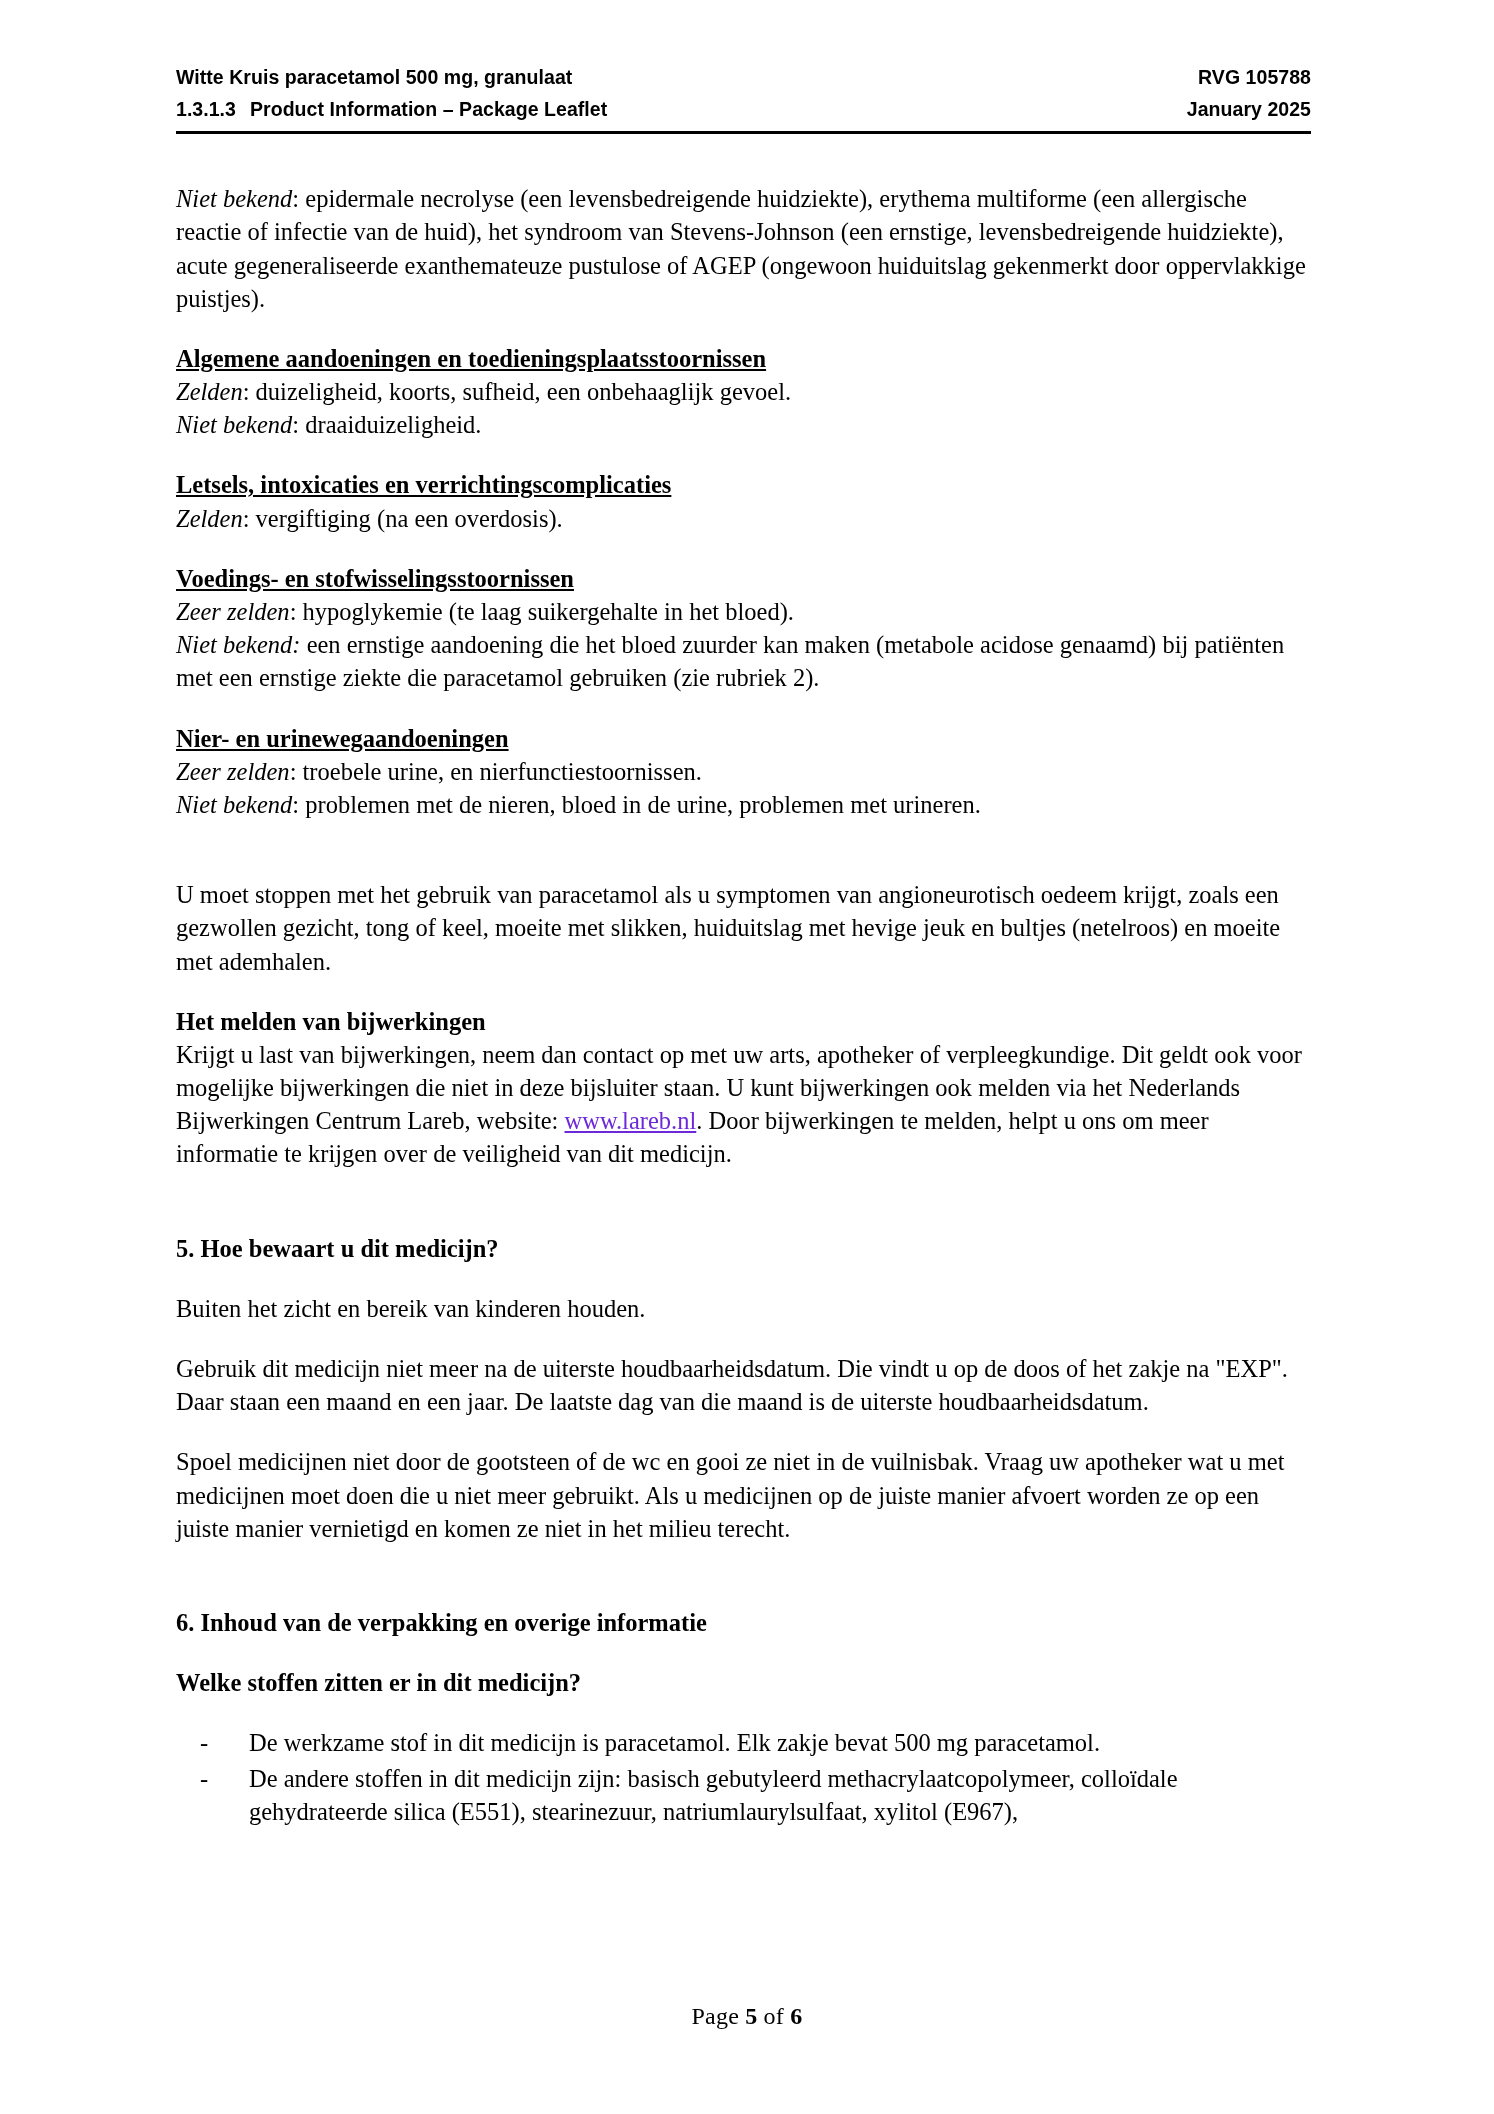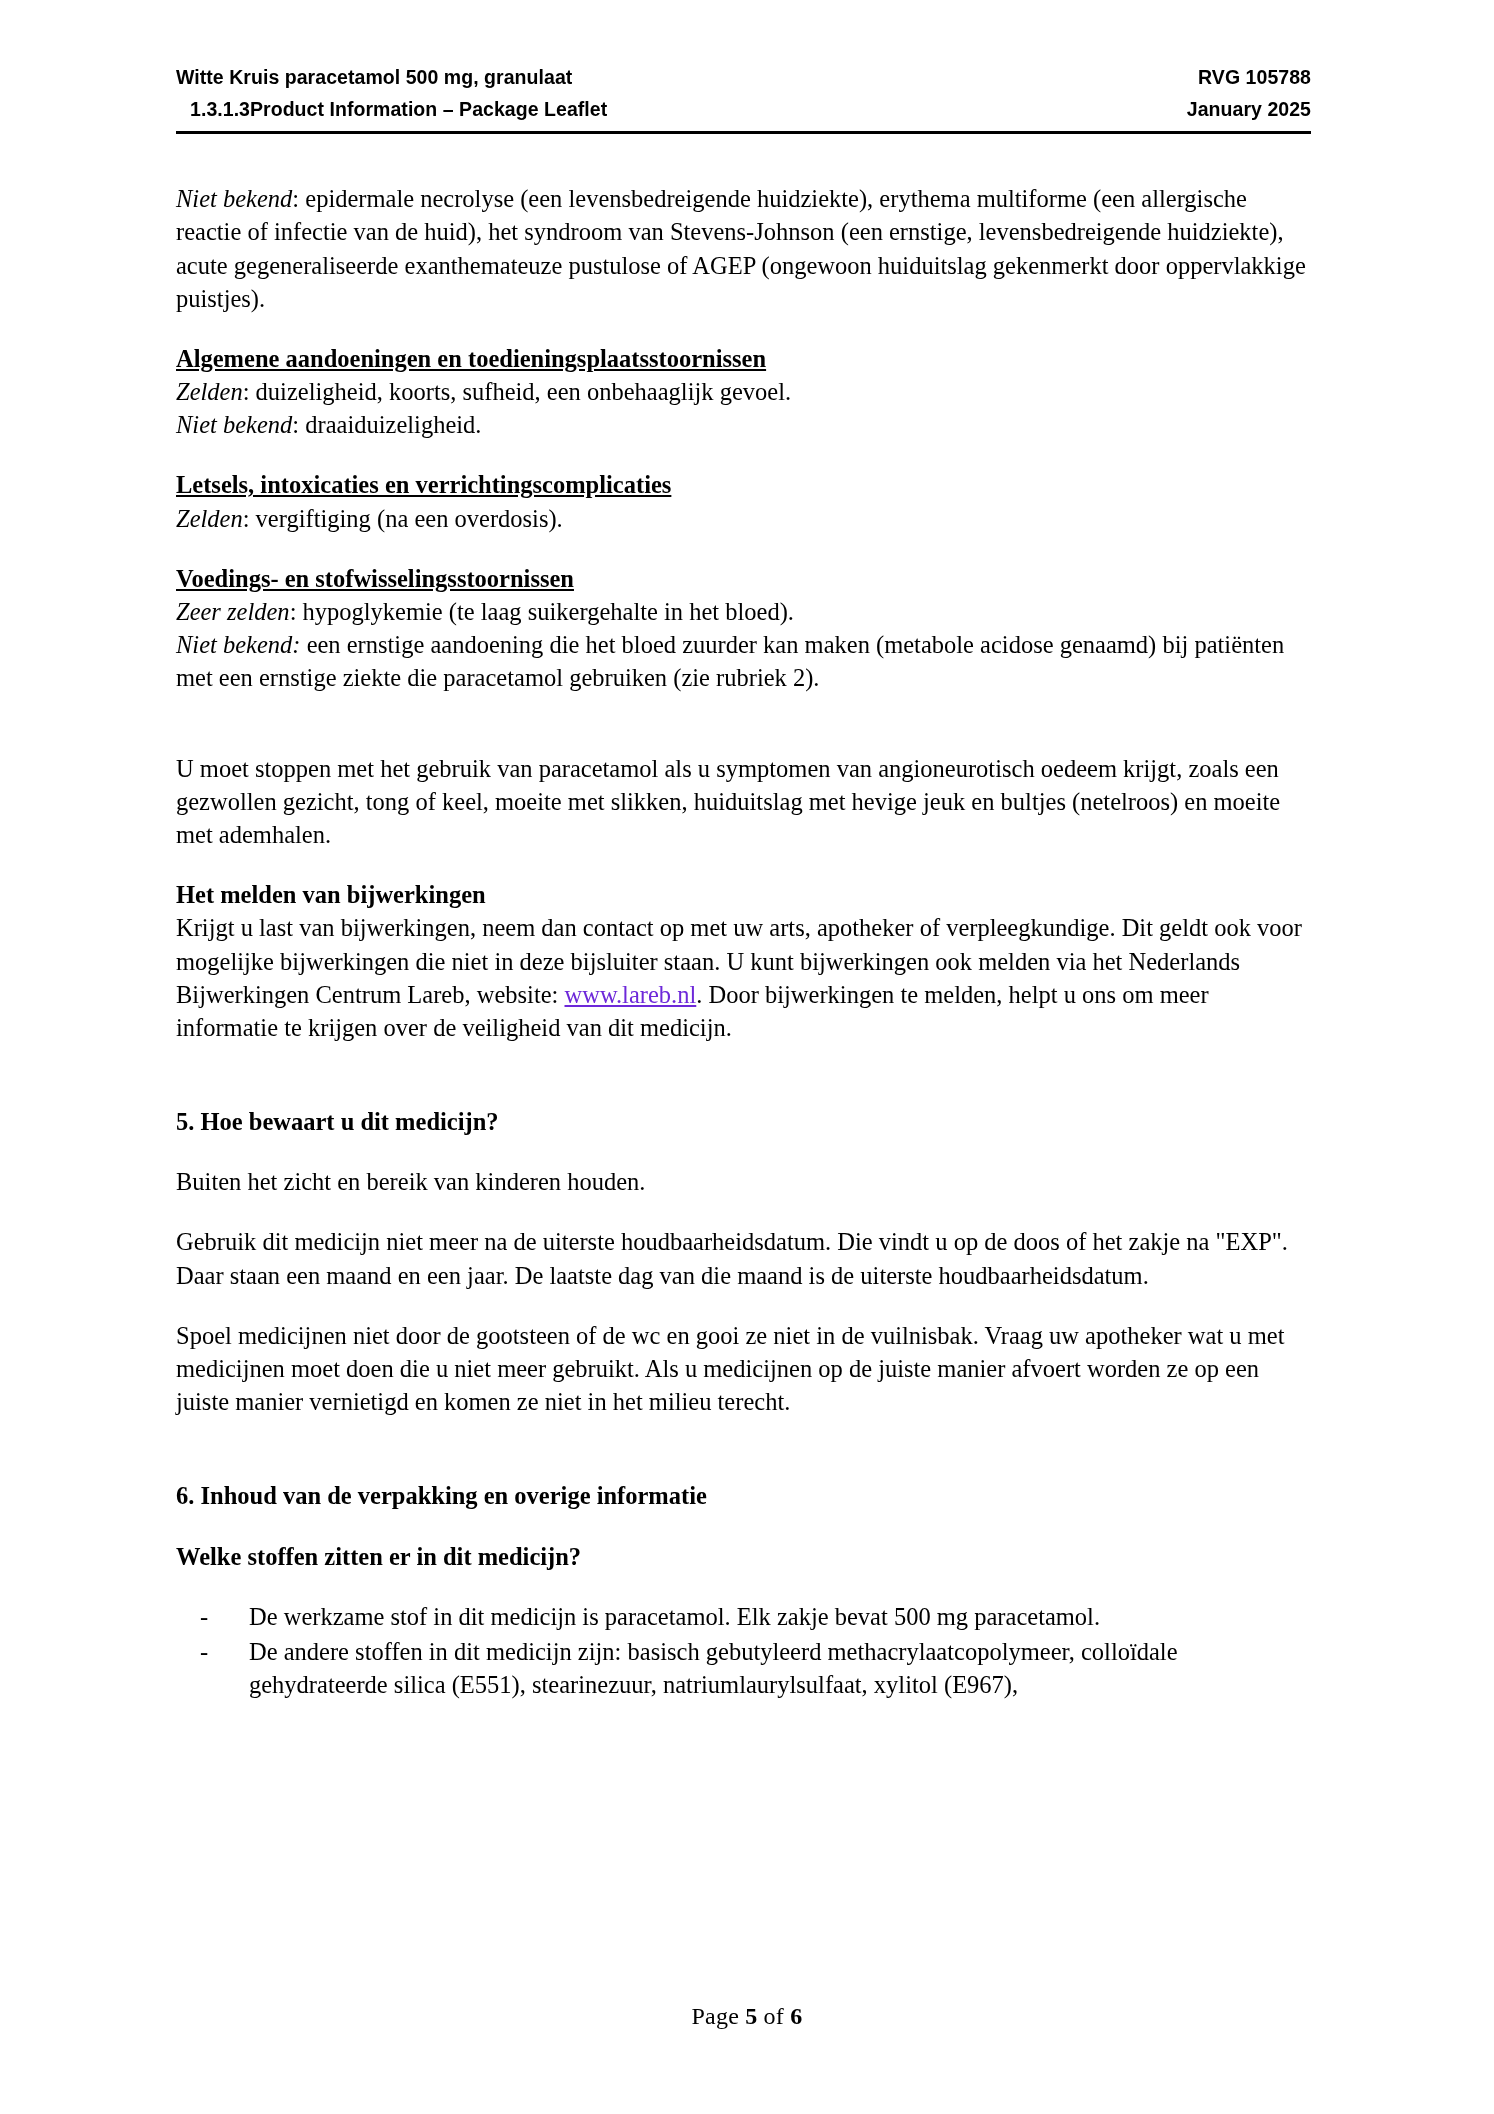--- a/index.html
+++ b/index.html
@@ -36,21 +36,21 @@
   }
   .doc-header .hrow {
     display: flex;
     justify-content: space-between;
     align-items: baseline;
     line-height: 1.62;
     white-space: pre;
   }
   .doc-header .hleft { letter-spacing: 0.05px; }
   .doc-header .hright { letter-spacing: 0.05px; }
-  .hnum { display: inline-block; min-width: 74px; text-align: right; }
+  .hnum { display: inline-block; min-width: 74px; }
 
   
   .content {
     width: 1135px;
     font-size: 24.5px;
     line-height: 1.355;
     margin-top: 48px;
   }
 
   .para {
@@ -150,20 +150,25 @@
       <p class="sec-head">Letsels, intoxicaties en verrichtingscomplicaties</p>
       <p class="line"><span class="it">Zelden</span><span>: vergiftiging (na een overdosis).</span></p>
     </div>
 
     <div class="block">
       <p class="sec-head">Voedings- en stofwisselingsstoornissen</p>
       <p class="line"><span class="it">Zeer zelden</span><span>: hypoglykemie (te laag suikergehalte in het bloed).</span></p>
       <p class="line"><span class="it">Niet bekend:</span><span> een ernstige aandoening die het bloed zuurder kan maken (metabole acidose genaamd) bij patiënten met een ernstige ziekte die paracetamol gebruiken (zie rubriek 2).</span></p>
     </div>
 
+    <div class="block">
+      <p class="sec-head">Nier- en urinewegaandoeningen</p>
+      <p class="line"><span class="it">Zeer zelden</span><span>: troebele urine, en nierfunctiestoornissen.</span></p>
+      <p class="line"><span class="it">Niet bekend</span><span>: problemen met de nieren, bloed in de urine, problemen met urineren.</span></p>
+    </div>
 
     <div class="spacer-md"></div>
 
     <p class="para">U moet stoppen met het gebruik van paracetamol als u symptomen van angioneurotisch oedeem krijgt, zoals een gezwollen gezicht, tong of keel, moeite met slikken, huiduitslag met hevige jeuk en bultjes (netelroos) en moeite met ademhalen.</p>
 
     <div class="block">
       <p class="sec-head-plain">Het melden van bijwerkingen</p>
       <p class="line"><span>Krijgt u last van bijwerkingen, neem dan contact op met uw arts, apotheker of verpleegkundige. Dit geldt ook voor mogelijke bijwerkingen die niet in deze bijsluiter staan. U kunt bijwerkingen ook melden via het Nederlands Bijwerkingen Centrum Lareb, website: </span><a class="link" href="#">www.lareb.nl</a><span>. Door bijwerkingen te melden, helpt u ons om meer informatie te krijgen over de veiligheid van dit medicijn.</span></p>
     </div>
 

